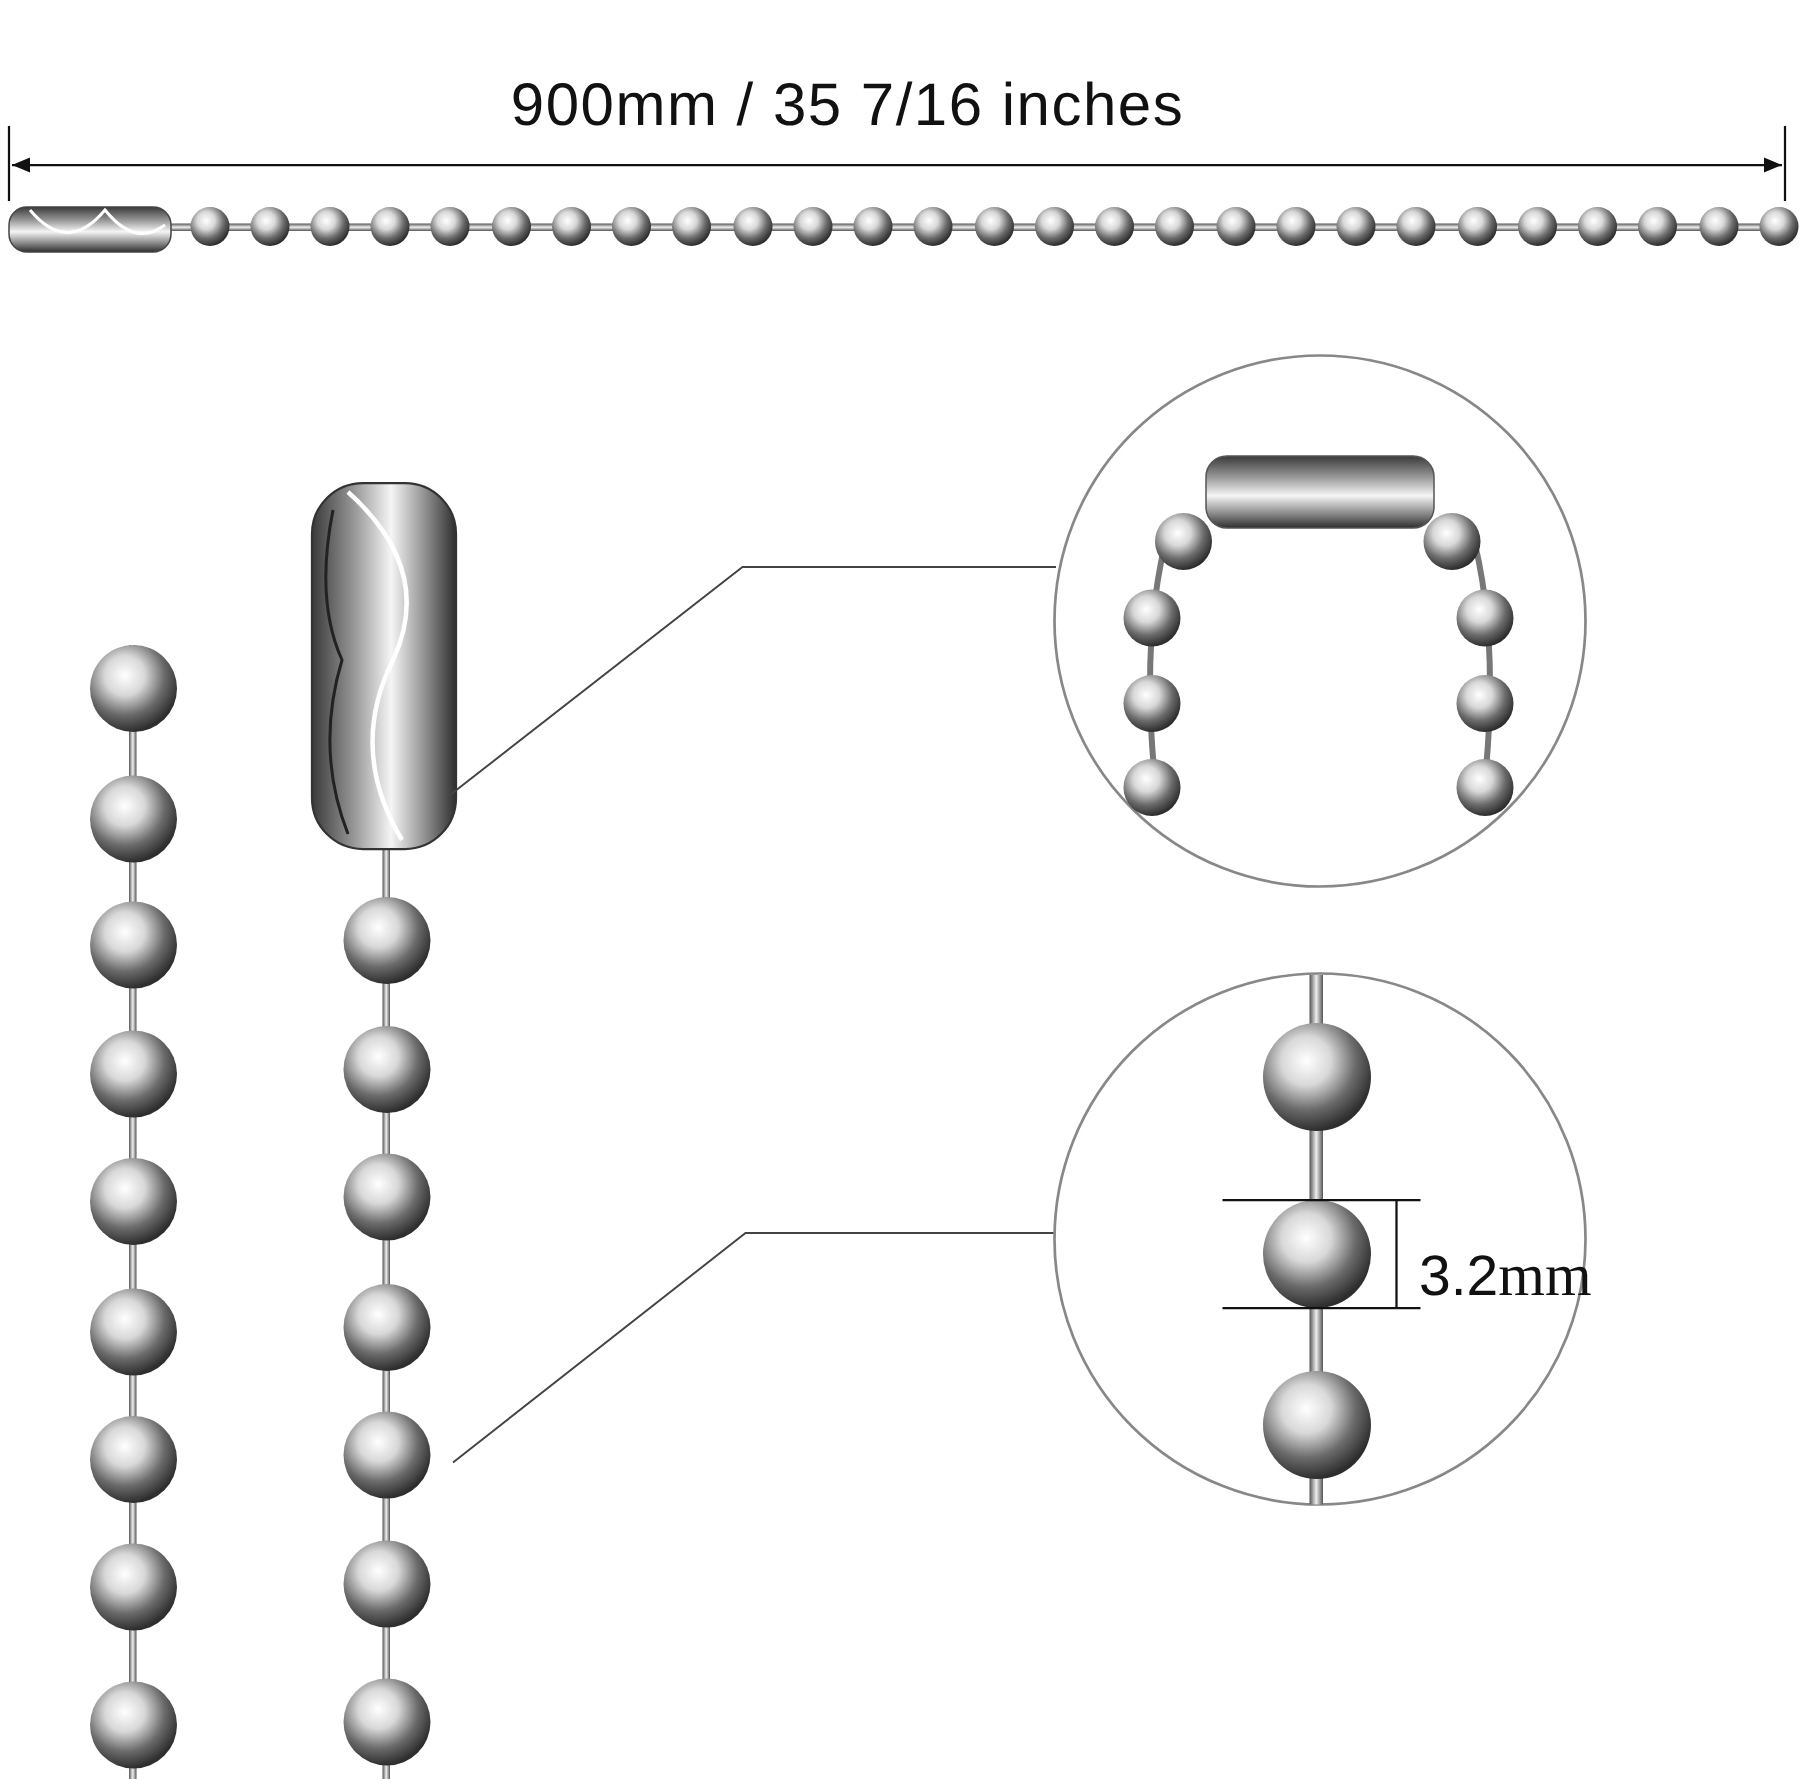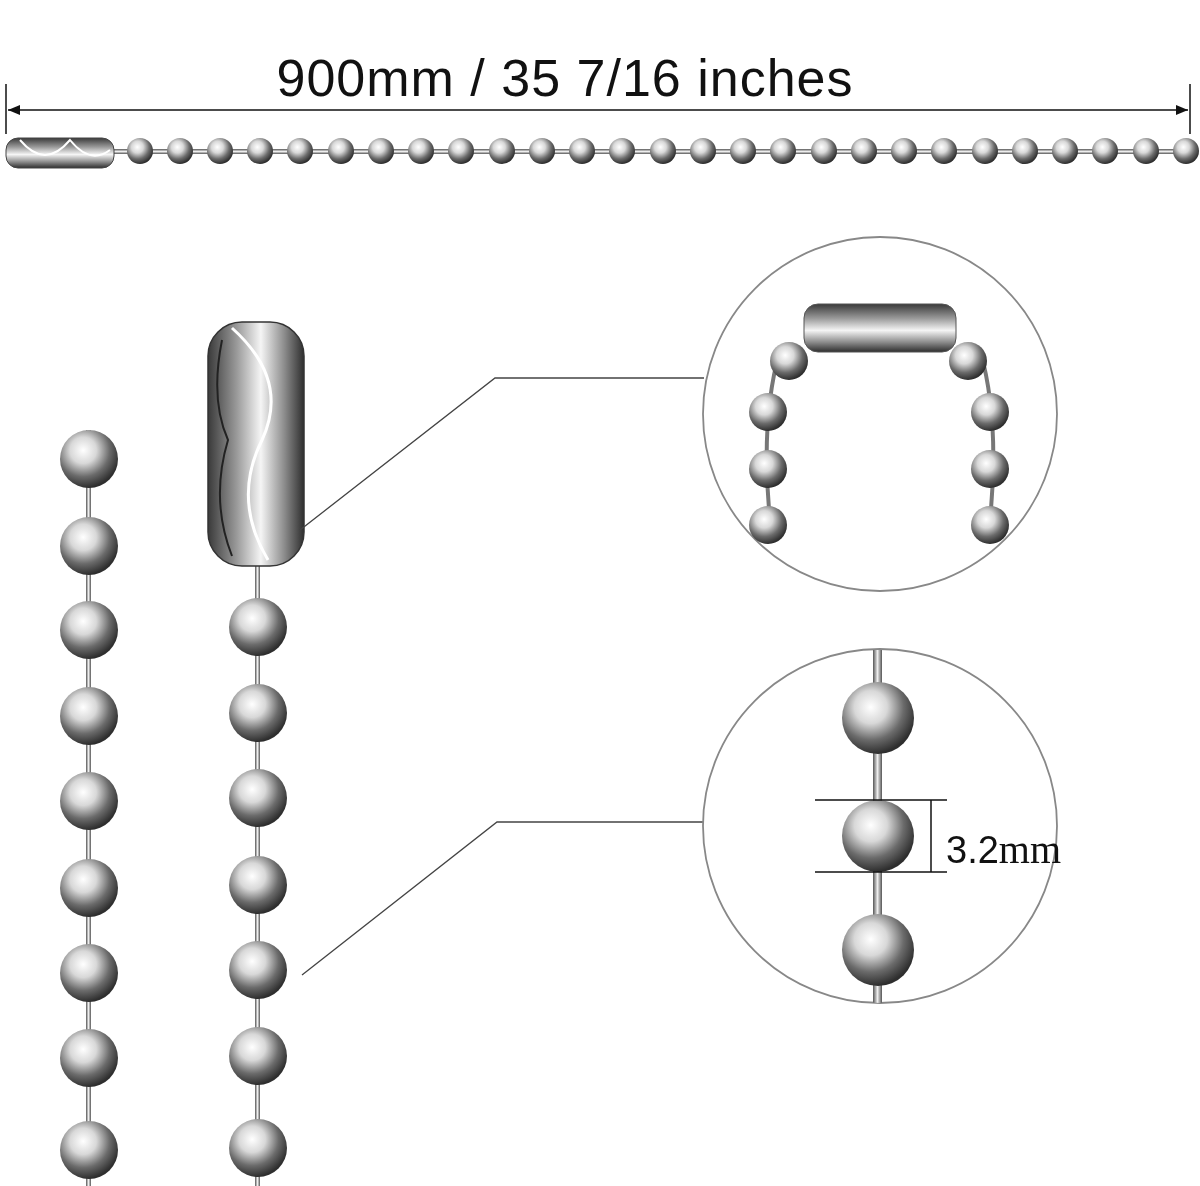--- a/index.html
+++ b/index.html
@@ -1,18 +1,18 @@
 <!DOCTYPE html>
 <html><head>
 <meta charset="utf-8">
 <style>
   html,body{margin:0;padding:0;background:#ffffff;}
   body{width:1200px;height:1186px;position:relative;overflow:hidden;font-family:"Liberation Sans",sans-serif;}
   .abs{position:absolute;}
-  .title{left:0;top:48px;width:1130px;text-align:center;font-size:52px;letter-spacing:1px;color:#111;font-family:"Liberation Sans",sans-serif;}
+  .title{left:0;top:48px;width:1130px;text-align:center;font-size:40px;letter-spacing:1px;color:#111;font-family:"Liberation Sans",sans-serif;}
   svg{position:absolute;left:0;top:0;}
   .mm-label{left:946px;top:826px;font-size:40px;color:#111;font-family:"Liberation Serif",serif;}
   .mm-label .num{font-family:"Liberation Sans",sans-serif;font-size:38px;text-align:center;}
 </style>
 </head>
 <body>
 
 <div class="abs title">900mm / 35 7/16 inches</div>
 
 <svg width="1200" height="1186" viewBox="0 0 1200 1186">

